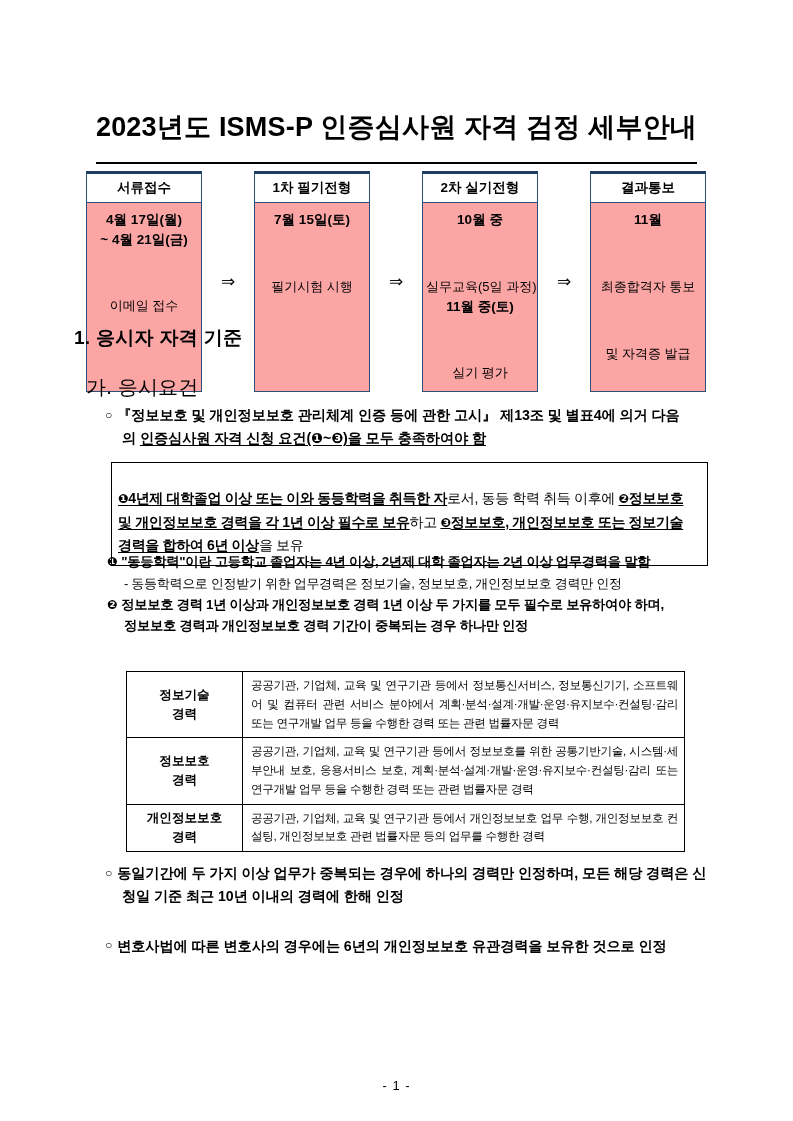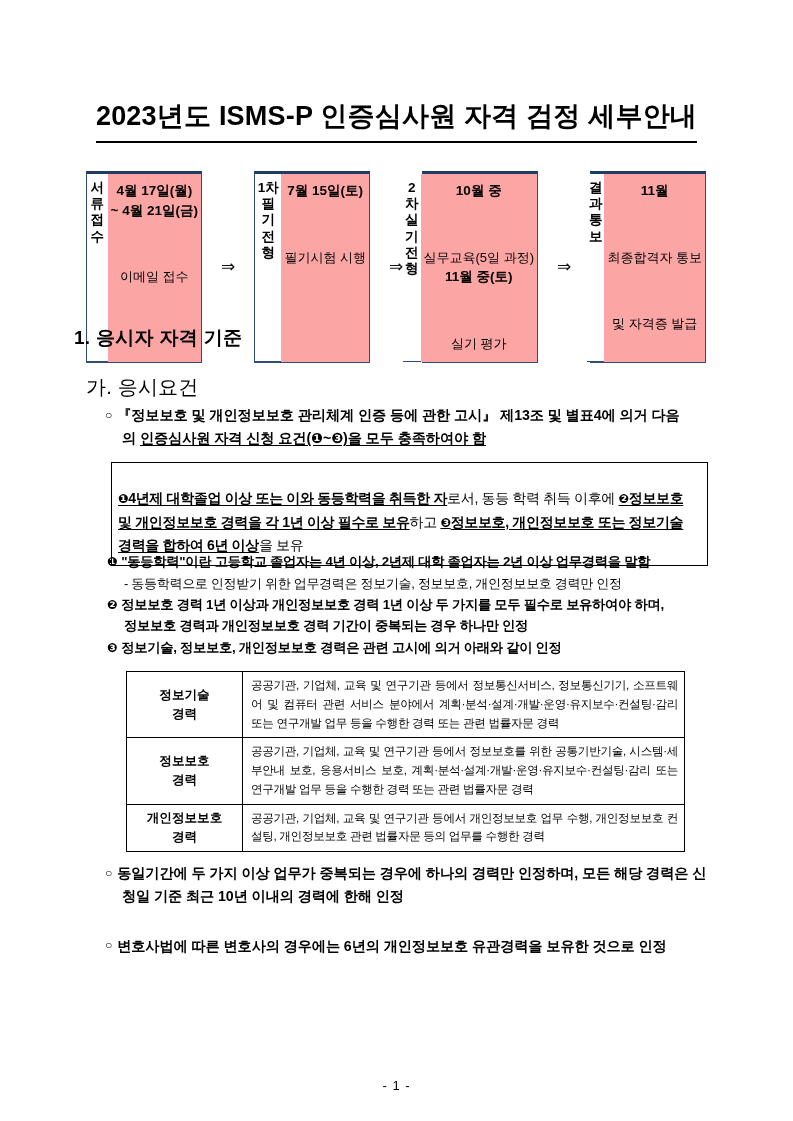--- a/index.html
+++ b/index.html
@@ -32,41 +32,42 @@
     text-align: center;
     font-size: 27px;
     font-weight: bold;
     letter-spacing: 0.2px;
     line-height: 1.15;
     white-space: nowrap;
   }
   .doc-title .inner {
     display: inline-block;
     border-bottom: 2.5px solid #000;
-    padding-bottom: 9px;
+    padding-bottom: 19px;
+    margin-top: 11px;
   }
 
   
   .flow {
     position: absolute;
     top: 171px;
     left: 86px;
     width: 620px;
     display: flex;
     align-items: stretch;
     justify-content: space-between;
   }
   .flow-box {
     width: 116px;
     border: 1px solid #2e4e78;
     border-top: 3px solid #1f3c63;
     background: #ffffff;
     box-sizing: border-box;
     display: flex;
-    flex-direction: row;
+    flex-direction: column;
     justify-content: flex-end;
   }
   .flow-head {
     background: #ffffff;
     text-align: center;
     font-size: 13.5px;
     font-weight: bold;
     padding: 6px 2px 6px;
     border-bottom: 1px solid #2e4e78;
     line-height: 1.2;
@@ -308,21 +309,20 @@
 
   <div class="reqbox">
     <span class="circ strong-u">❶</span><span class="strong-u">4년제 대학졸업 이상 또는 이와 동등학력을 취득한 자</span><span class="plain">로서, 동등 학력 취득 이후에 </span><span class="circ strong-u">❷</span><span class="strong-u">정보보호 및 개인정보보호 경력을 각 1년 이상 필수로 보유</span><span class="plain">하고 </span><span class="circ strong-u">❸</span><span class="strong-u">정보보호, 개인정보보호 또는 정보기술 경력을 합하여 6년 이상</span><span class="plain">을 보유</span>
   </div>
 
   <div class="notes" id="notes-root">
       <div class="note-row"><span class="cnum">❶</span><span>"동등학력"이란 고등학교 졸업자는 4년 이상, 2년제 대학 졸업자는 2년 이상 업무경력을 말함</span></div>
       <div class="note-sub">- 동등학력으로 인정받기 위한 업무경력은 정보기술, 정보보호, 개인정보보호 경력만 인정</div>
       <div class="note-row"><span class="cnum">❷</span><span>정보보호 경력 1년 이상과 개인정보보호 경력 1년 이상 두 가지를 모두 필수로 보유하여야 하며,</span></div>
       <div class="note-cont">정보보호 경력과 개인정보보호 경력 기간이 중복되는 경우 하나만 인정</div>
-      <div class="note-row"><span class="cnum">❸</span><span>정보기술, 정보보호, 개인정보보호 경력은 관련 고시에 의거 아래와 같이 인정</span></div>
     </div>
 
   <table class="career-table">
     <tbody id="career-rows">
         <tr>
           <td class="lbl">
             <div>정보기술</div>
             <div>경력</div>
           </td>
           <td class="desc">공공기관, 기업체, 교육 및 연구기관 등에서 정보통신서비스, 정보통신기기, 소프트웨어 및 컴퓨터 관련 서비스 분야에서 계획·분석·설계·개발·운영·유지보수·컨설팅·감리 또는 연구개발 업무 등을 수행한 경력 또는 관련 법률자문 경력</td>

